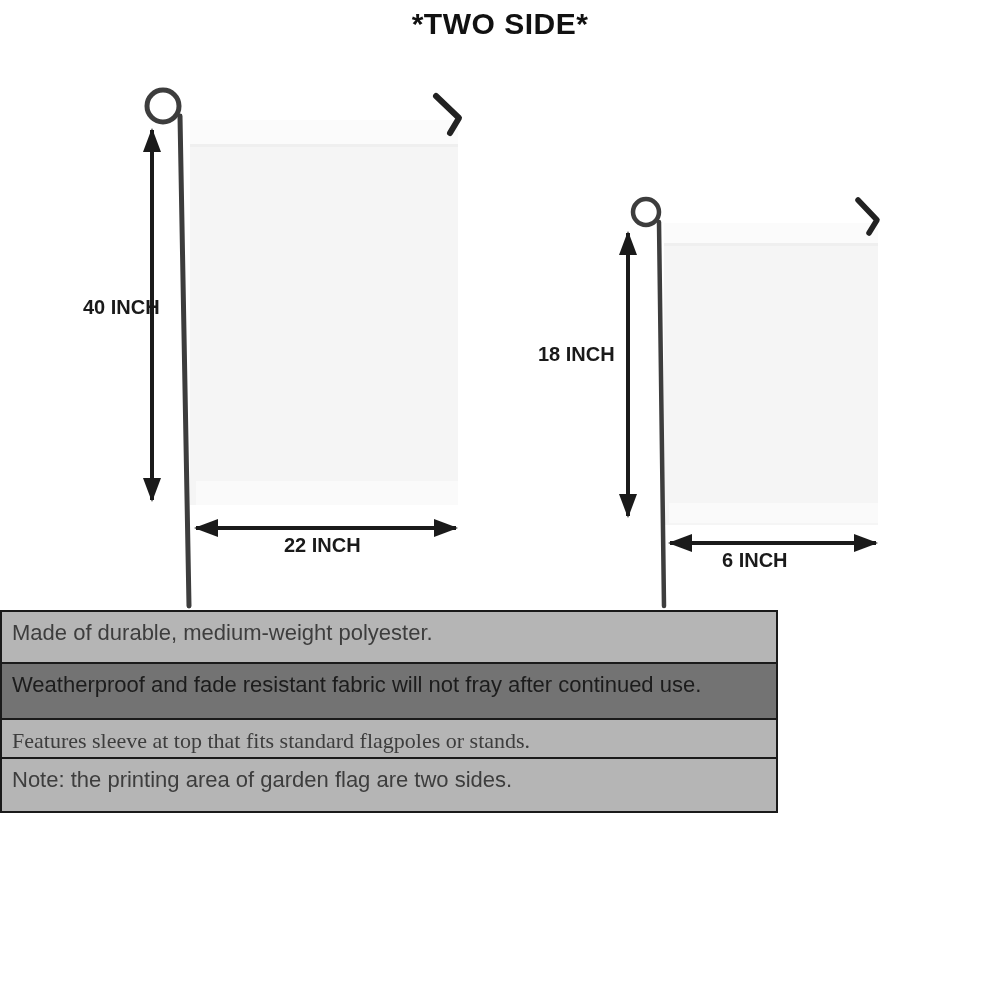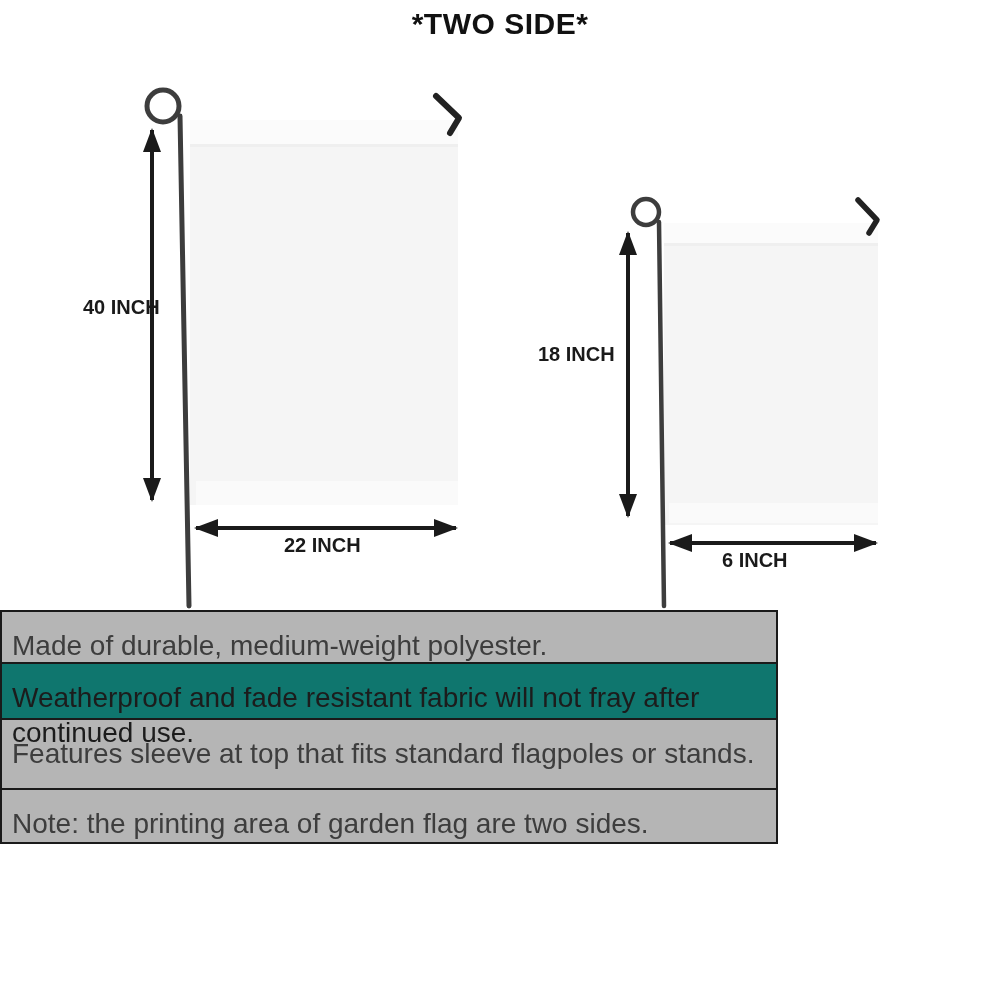--- a/index.html
+++ b/index.html
@@ -57,37 +57,37 @@
   .spec-table {
     position: absolute;
     top: 610px;
     left: 0;
     width: 778px;
     border: 2px solid #1a1a1a;
     box-sizing: border-box;
   }
   .spec-row {
     box-sizing: border-box;
-    padding: 16px 10px 0 10px;
-    font-size: 28px;
+    padding: 7px 10px 0 10px;
+    font-size: 22px;
     line-height: 1.25;
     border-bottom: 2px solid #1a1a1a;
   }
   .spec-row:last-child { border-bottom: none; }
   .spec-row.shaded {
     background: #b5b5b5;
     color: #3d3d3d;
     height: 52px;
   }
   .spec-row.plain {
-    background: #0f766e;
+    background: #737373;
     color: #1c1c1c;
     height: 56px;
   }
-  .spec-row:nth-child(3) { height: 70px; }
+  .spec-row:nth-child(3) { height: 39px; font-family: Liberation Serif, serif; }
   .spec-row:nth-child(5) { height: 49px; }
 </style>
 </head>
 <body>
 
 <div class="stage">
 
   <div class="title-block">
     <div class="title-line2">*TWO SIDE*</div>
   </div>

